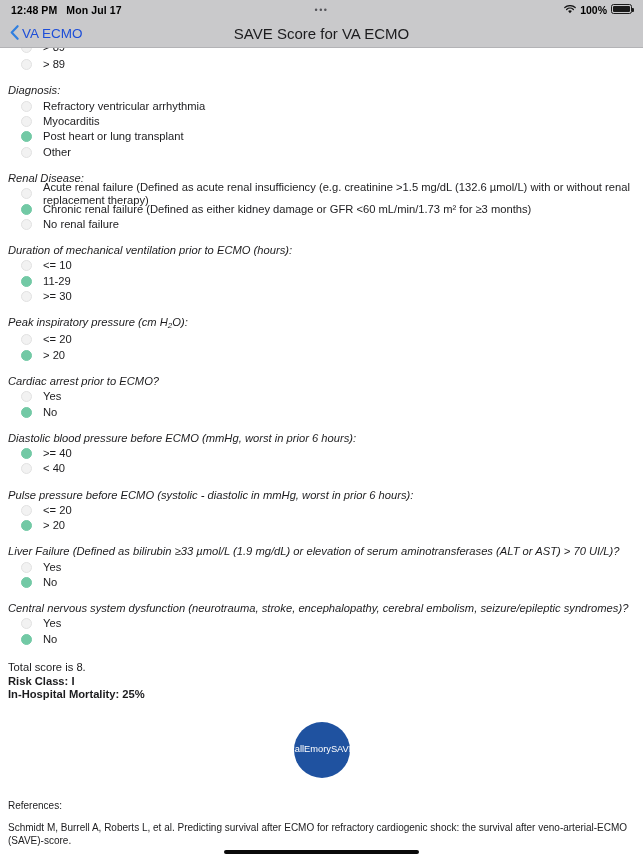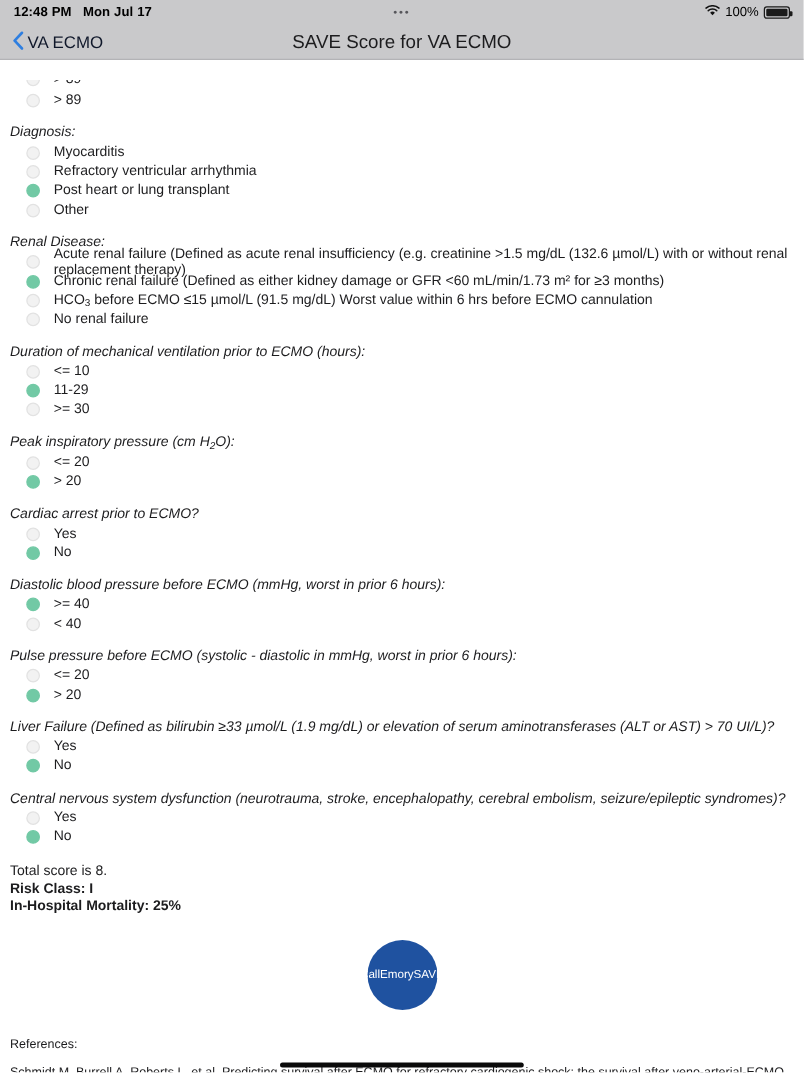--- a/index.html
+++ b/index.html
@@ -29,22 +29,22 @@
   }
   .sb-left { display: flex; align-items: flex-end; gap: 9px; font-weight: 600; letter-spacing: .1px;}
   .sb-center {
     position: absolute; left: 0; right: 0; top: 0; bottom: 0;
     display: flex; align-items: center; justify-content: center;
     pointer-events: none;
   }
   .sb-dots { letter-spacing: 1.5px; color: #55555a; font-size: 9px; line-height: 1; }
   .sb-right {
     margin-left: auto;
-    display: flex; align-items: center; gap: 4px;
-    font-weight: 400; font-size: 10.5px;
+    display: flex; gap: 4px;
+    font-weight: 700; font-size: 10.5px;
   }
   .wifi-ico { display: block; }
   .batt {
     position: relative;
     width: 21px; height: 10px;
     border: 1px solid #1b1b1b;
     border-radius: 2.5px;
     padding: 1px;
   }
   .batt::after {
@@ -58,40 +58,39 @@
     height: 28px;
     background: #c9c9cb;
     border-bottom: 0.5px solid #b3b3b6;
     display: flex; align-items: center;
     padding: 0 10px;
     position: relative;
     flex: 0 0 28px;
   }
   .nav-back {
     display: flex; align-items: center; gap: 3px;
-    color: #0f172a; font-size: 13.5px;
+    color: #1d4ed8; font-size: 13.5px;
     cursor: pointer;
     z-index: 2;
   }
   .chev { display: block; }
   .nav-title {
     position: absolute; left: 0; right: 0; top: 0; bottom: 0;
     display: flex; align-items: center; justify-content: center;
     font-size: 15px; color: #1c1c1e;
     pointer-events: none;
   }
 
   
   .content {
     flex: 1 1 auto;
     position: relative;
     padding: 0 8px;
     overflow: hidden;
     background: #fff;
-    margin-top: 16px;
   }
   .clip-top { height: 9px; overflow: hidden; position: relative; }
   .clip-top .opt { margin-top: -8px; }
 
   .group { margin-top: 11px; }
 
   .q-label {
     font-size: 11.2px;
     color: #1c1c1e;
     line-height: 14px;
@@ -209,48 +208,44 @@
     <div class="opt">
       <span class="radio"></span>
       <span class="opt-label">&gt; 89</span>
     </div>
 
     <div id="groups-root">
         <div class="group">
           <div class="q-label">Diagnosis:</div>
           <div class="opt">
             <span class="radio"></span>
+            <span class="opt-label">Refractory ventricular arrhythmia</span>
+          </div>
+          <div class="opt">
+            <span class="radio"></span>
             <span class="opt-label">Myocarditis</span>
-          </div>
-          <div class="opt">
-            <span class="radio"></span>
-            <span class="opt-label">Refractory ventricular arrhythmia</span>
           </div>
           <div class="opt">
             <span class="radio sel"></span>
             <span class="opt-label">Post heart or lung transplant</span>
           </div>
           <div class="opt">
             <span class="radio"></span>
             <span class="opt-label">Other</span>
           </div>
         </div>
         <div class="group">
           <div class="q-label">Renal Disease:</div>
           <div class="opt wide">
             <span class="radio"></span>
             <span class="opt-label">Acute renal failure (Defined as acute renal insufficiency (e.g. creatinine &gt;1.5 mg/dL (132.6 µmol/L) with or without renal replacement therapy)</span>
           </div>
           <div class="opt wide">
             <span class="radio sel"></span>
             <span class="opt-label">Chronic renal failure (Defined as either kidney damage or GFR &lt;60 mL/min/1.73 m² for ≥3 months)</span>
-          </div>
-          <div class="opt wide">
-            <span class="radio"></span>
-            <span class="opt-label">HCO<sub>3</sub> before ECMO ≤15 µmol/L (91.5 mg/dL) Worst value within 6 hrs before ECMO cannulation</span>
           </div>
           <div class="opt">
             <span class="radio"></span>
             <span class="opt-label">No renal failure</span>
           </div>
         </div>
         <div class="group">
           <div class="q-label">Duration of mechanical ventilation prior to ECMO (hours):</div>
           <div class="opt">
             <span class="radio"></span>

